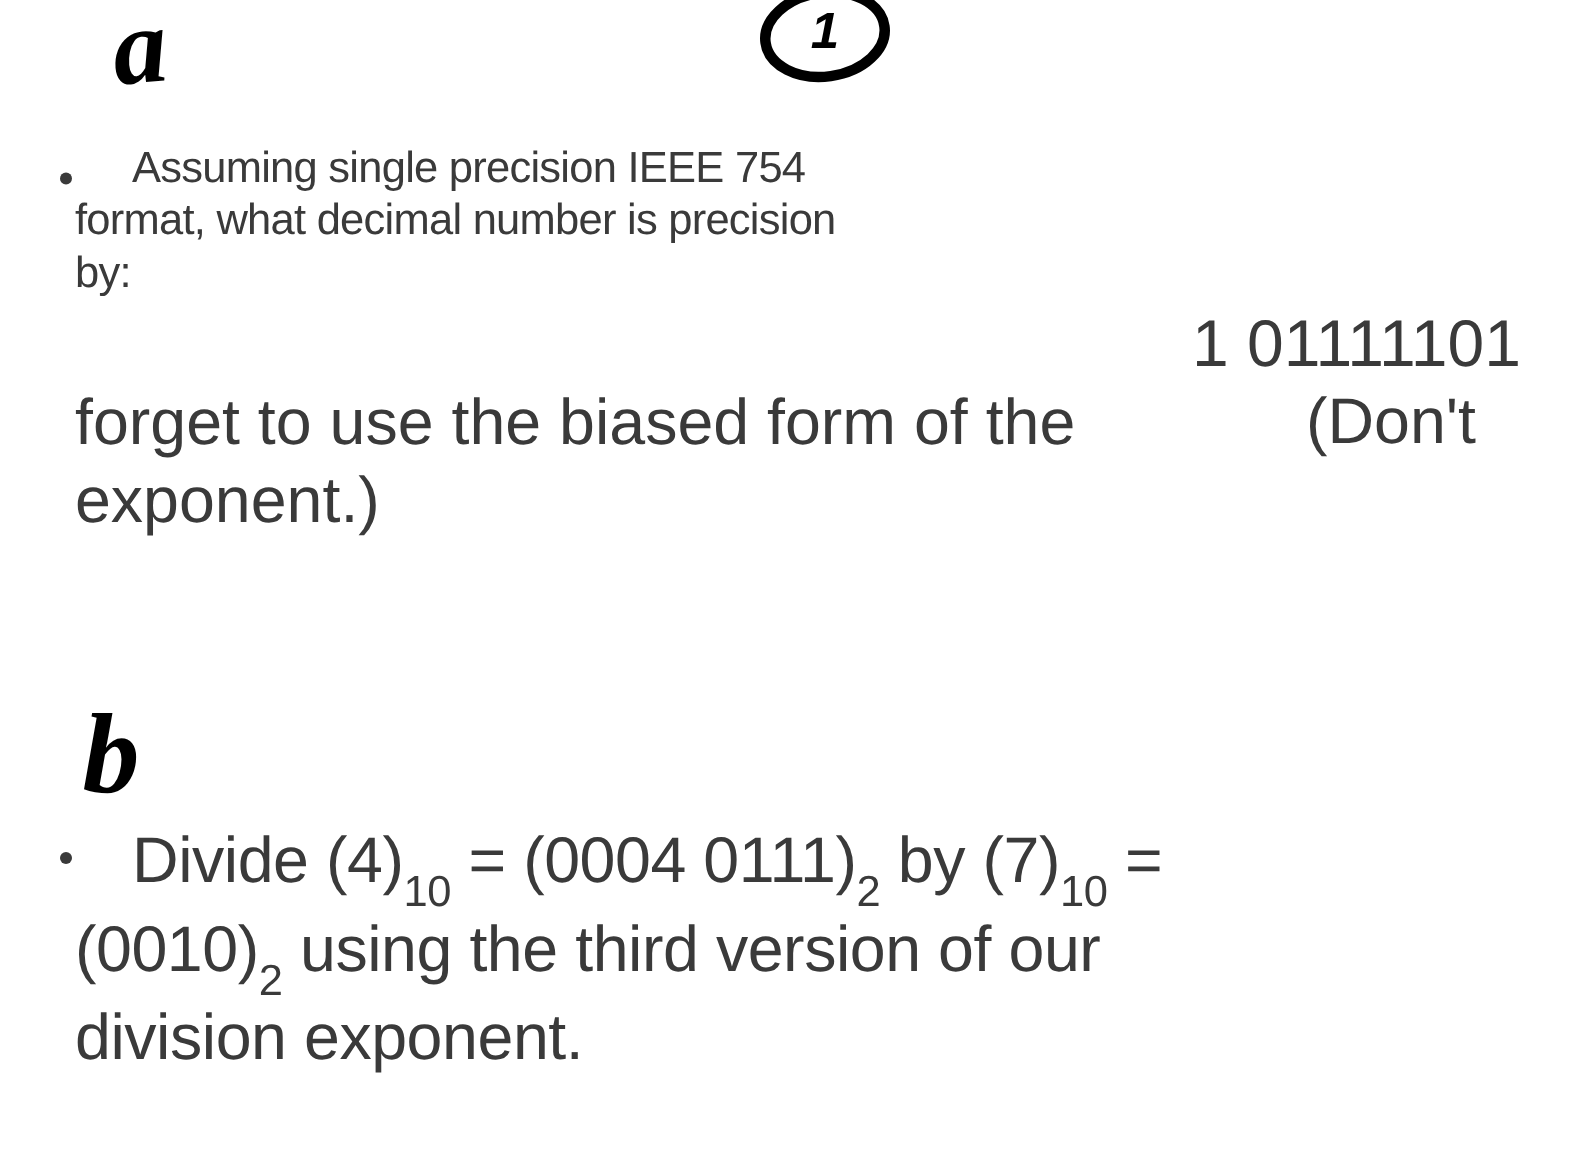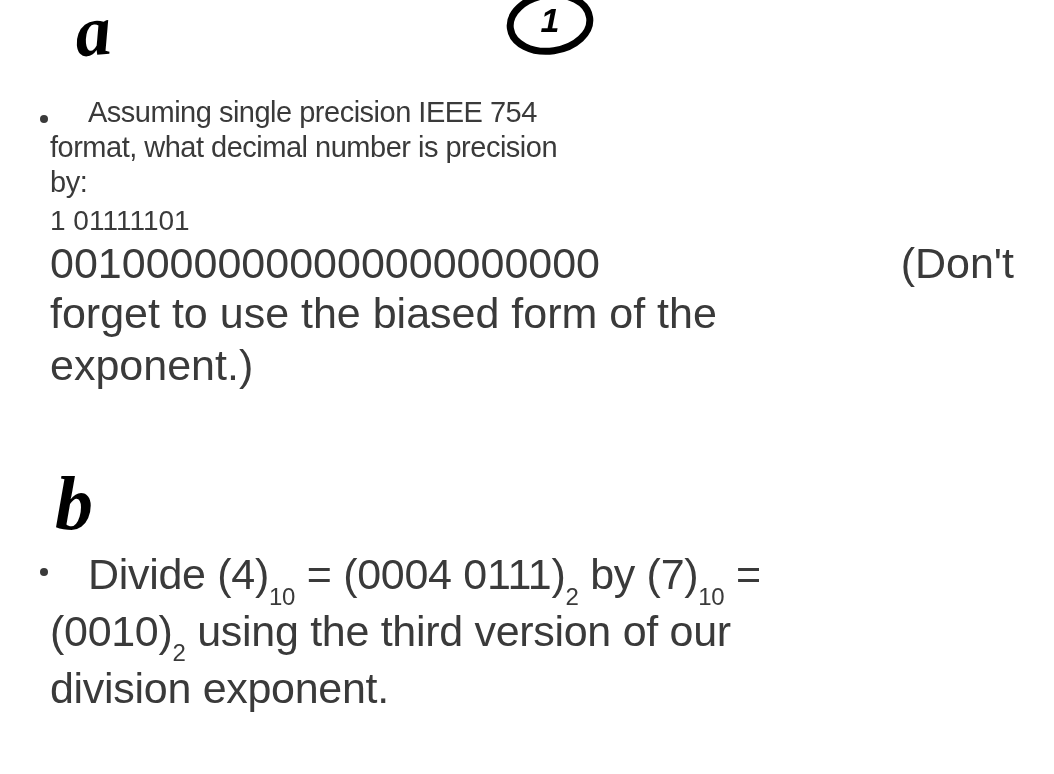--- a/index.html
+++ b/index.html
@@ -77,22 +77,22 @@
     .question-text {
       font-size: 29px;
       line-height: 1.2;
       color: #3a3a3a;
       letter-spacing: -0.5px;
     }
     .indent-first {
       padding-left: 38px;
     }
     .binary-line {
-      text-align: left;
-      font-size: 28px;
+      text-align: right;
+      font-size: 44px;
       color: #3a3a3a;
       margin-top: 6px;
       letter-spacing: 0px;
     }
     .binary-line2 {
       font-size: 43px;
       color: #3a3a3a;
       margin-top: 2px;
       letter-spacing: 0px;
     }
@@ -102,27 +102,28 @@
       color: #3a3a3a;
       line-height: 1.2;
     }
     .q-b-text {
       font-size: 43px;
       line-height: 1.22;
       color: #3a3a3a;
       letter-spacing: -0.3px;
     }
     .sub {
-      font-size: 24px;
+      font-size: 29px;
       vertical-align: sub;
       position: relative;
       top: 6px;
     }
     .float-right {
       float: right;
+      margin-right: 30px;
     }
   </style>
 </head>
 <body>
 
 <div class="container">
 
   <div class="annotation-a">a</div>
 
   <svg class="annotation-circle" viewBox="0 0 100 70">
@@ -132,21 +133,20 @@
 
   <div class="question-a question-block">
     <div class="bullet"></div>
     <div class="question-text">
       <span class="indent-first">Assuming single precision IEEE 754</span><br>
       <span>format, what decimal number is precision</span><br>
       <span>by:</span>
     </div>
     <div class="binary-line">1 01111101</div>
     <div class="binary-line2">
-      <span>00100000000000000000000</span>
       <span class="float-right">(Don't</span>
     </div>
     <div class="note-line">forget to use the biased form of the</div>
     <div class="note-line">exponent.)</div>
   </div>
 
   <div class="annotation-b">b</div>
 
   <div class="question-b question-block">
     <div class="bullet"></div>

